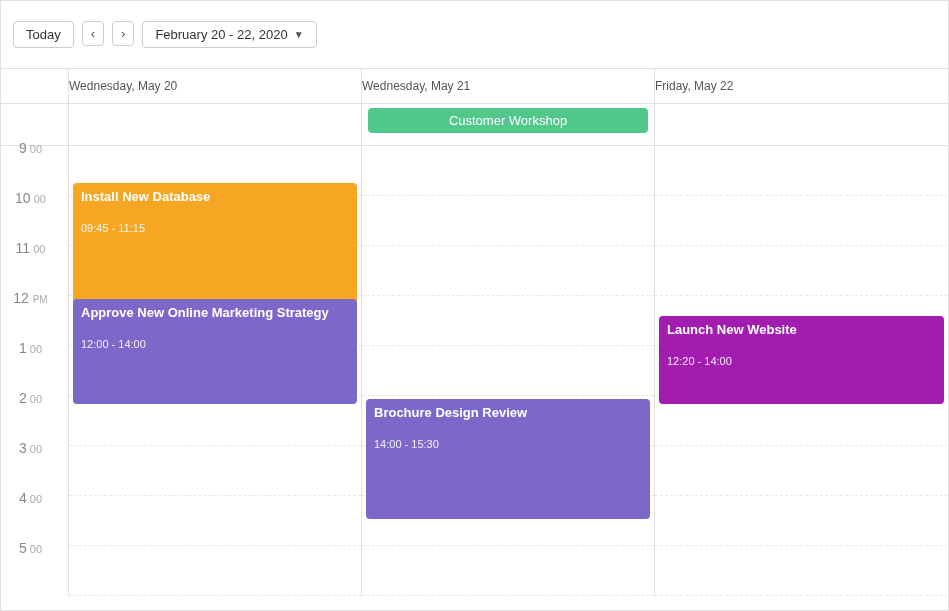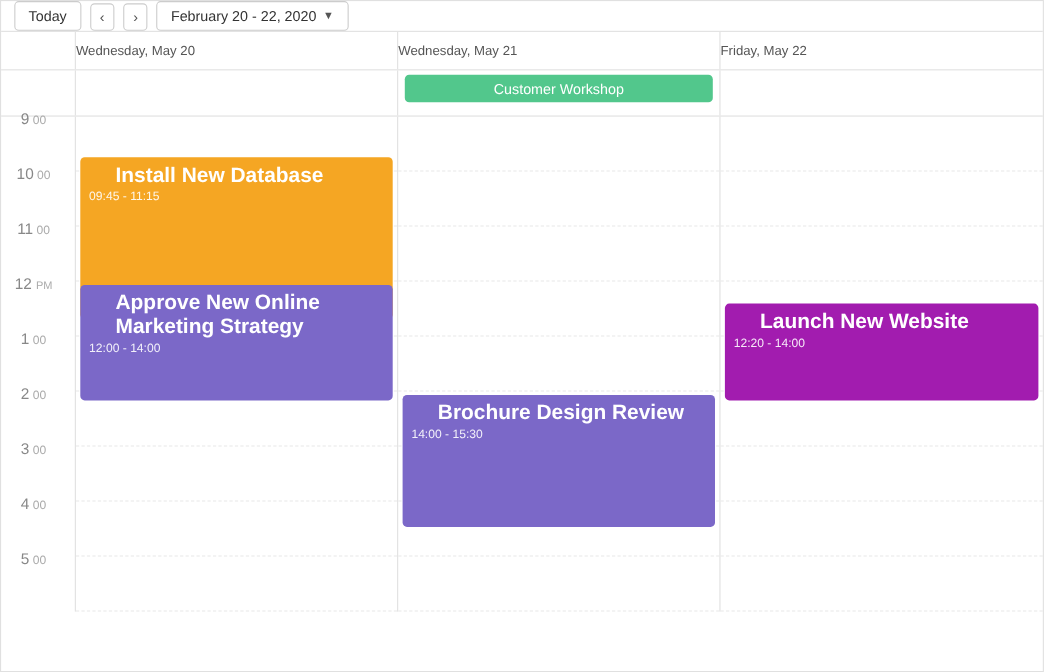--- a/index.html
+++ b/index.html
@@ -2,22 +2,22 @@
 <html><head>
   <meta charset="utf-8">
   <style>
     * { box-sizing: border-box; margin: 0; padding: 0; }
     body { font-family: Arial, sans-serif; background: #fff; font-size: 13px; color: #333; }
 
     .calendar-container { width: 949px; min-height: 611px; border: 1px solid #e0e0e0; }
 
     
     .toolbar {
-      display: flex; align-items: flex-end; gap: 8px;
-      padding: 0 12px; border-bottom: 1px solid #e0e0e0;
+      display: flex; align-items: flex-start; gap: 8px;
+      padding: 20px 12px; border-bottom: 1px solid #e0e0e0;
     }
     .btn-today {
       border: 1px solid #ccc; background: #fff; padding: 5px 12px;
       border-radius: 4px; cursor: pointer; font-size: 13px; color: #333;
     }
     .btn-nav {
       border: 1px solid #ccc; background: #fff; padding: 4px 8px;
       cursor: pointer; font-size: 13px; color: #555; border-radius: 4px;
     }
     .date-range-btn {
@@ -108,22 +108,22 @@
       position: absolute;
       border-radius: 4px;
       padding: 6px 8px;
       color: #fff;
       font-size: 12px;
       overflow: hidden;
       z-index: 2;
       left: 4px;
       right: 4px;
     }
-    .event-title { font-weight: 600; font-size: 19px; margin-left: 24px; }
-    .event-time { font-size: 11px; margin-top: 2px; opacity: 0.9; }
+    .event-title { font-weight: 600; font-size: 13px; }
+    .event-time { font-size: 11px; margin-top: 18px; opacity: 0.9; }
 
     .bg-orange { background-color: #F5A623; }
     .bg-purple { background-color: #7B68C8; }
     .bg-green { background-color: #a21caf; }
     .bg-green-allday { background-color: #52C78C; }
   </style>
 </head>
 <body>
 
 <div class="calendar-container">

